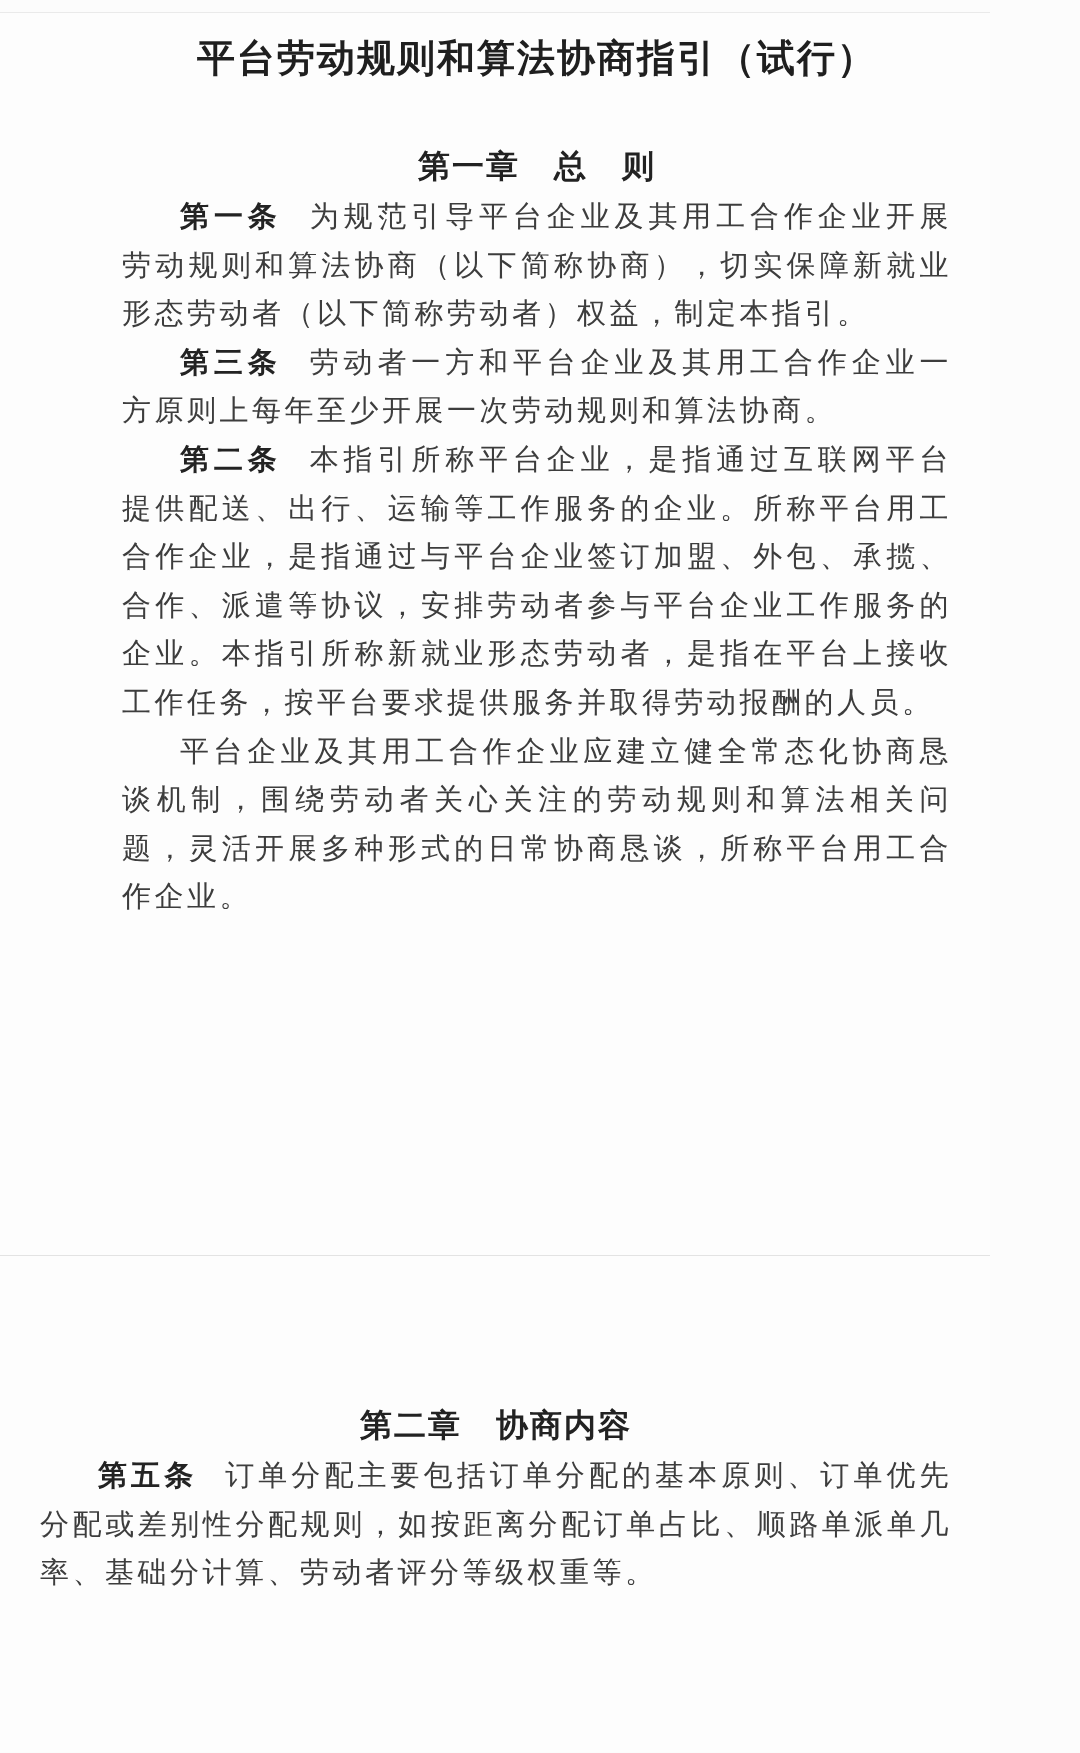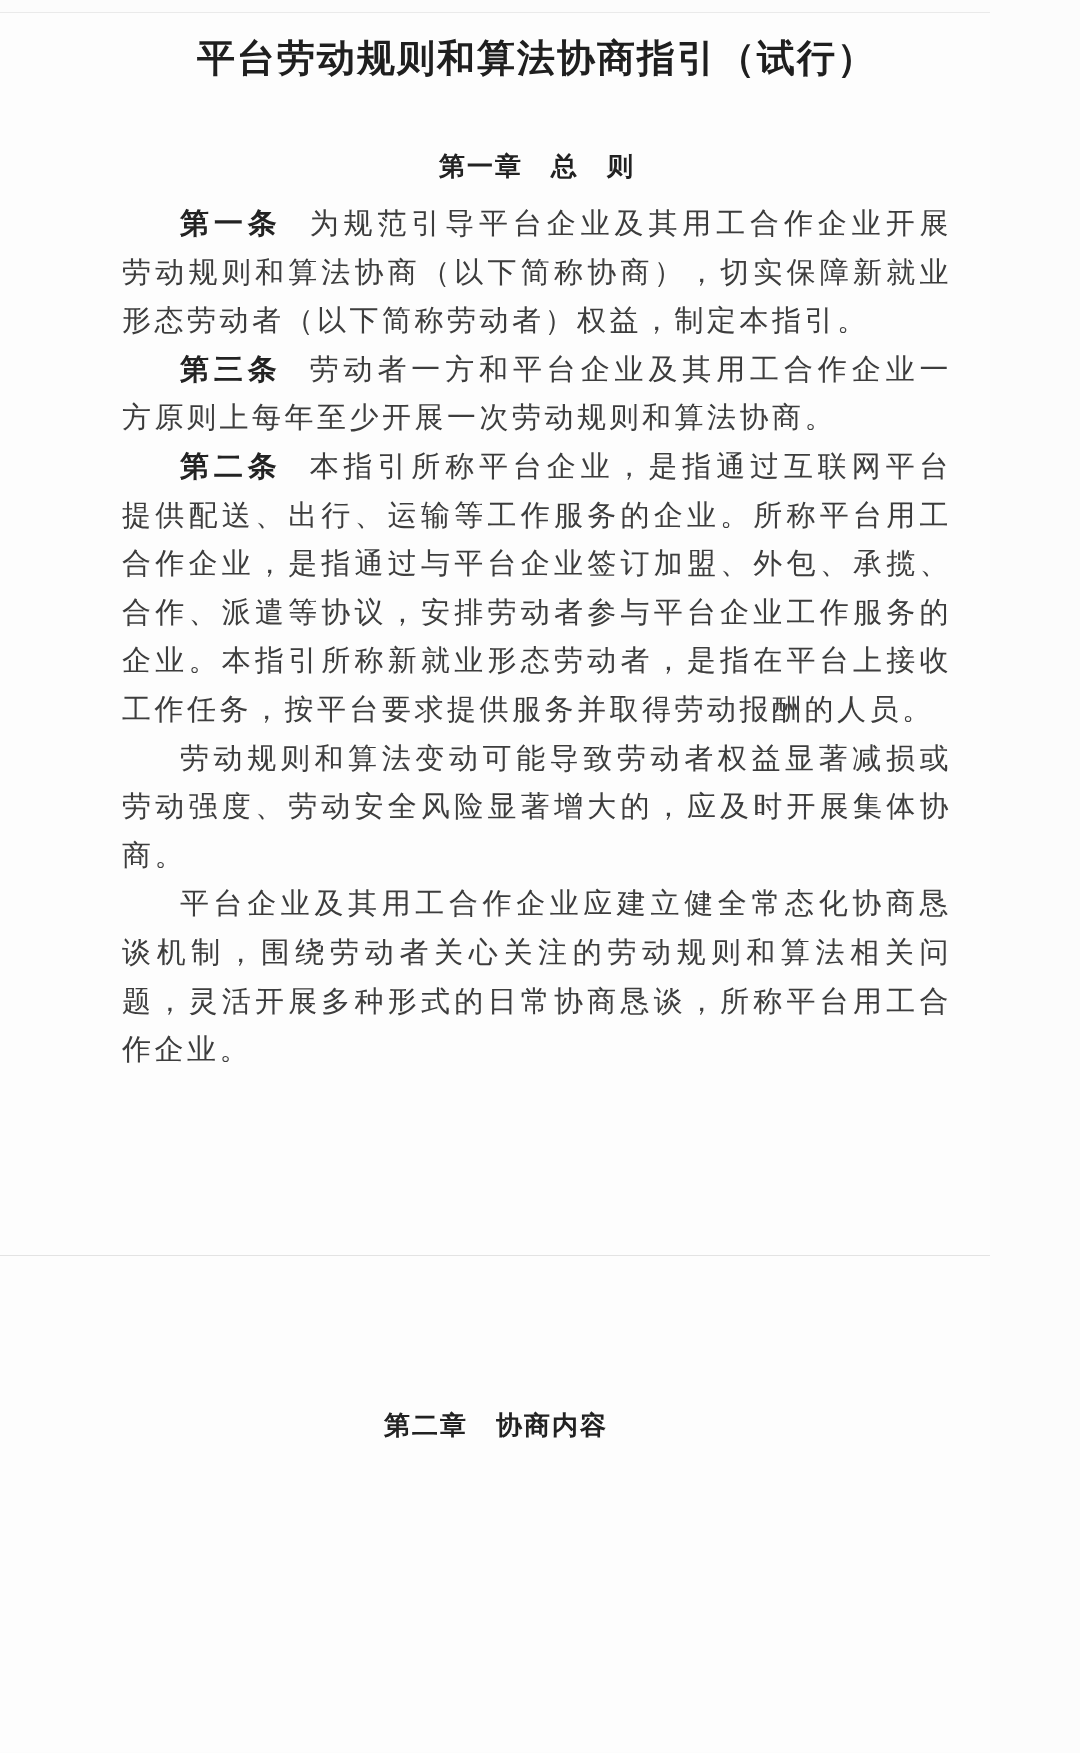--- a/index.html
+++ b/index.html
@@ -41,30 +41,30 @@
     font-size: 38px;
     line-height: 46px;
     letter-spacing: 2px;
     color: #1f1f1f;
   }
   .chapter {
     margin: 66px 0 0 0;
     text-align: center;
     font-family: "Liberation Sans", "DejaVu Sans", sans-serif;
     font-weight: bold;
-    font-size: 26px;
+    font-size: 32px;
     line-height: 38px;
     letter-spacing: 2px;
     color: #222222;
   }
   .page-2 .chapter {
     margin-top: 0;
   }
   .body-text {
-    margin-top: 14px;
+    margin-top: 7px;
   }
   .para {
     margin: 0;
     font-family: "Liberation Serif", "DejaVu Serif", serif;
     font-size: 29px;
     line-height: 48.6px;
     letter-spacing: 3.5px;
     color: #3d3d3d;
     text-align: justify;
     text-indent: 58px;
@@ -89,27 +89,27 @@
 
     <h2 class="chapter">第一章　总　则</h2>
 
     <div class="body-text">
       <p class="para"><b class="art-label">第一条</b><span class="art-text">为规范引导平台企业及其用工合作企业开展劳动规则和算法协商（以下简称协商），切实保障新就业形态劳动者（以下简称劳动者）权益，制定本指引。</span></p>
 
       <p class="para"><b class="art-label">第三条</b><span class="art-text">劳动者一方和平台企业及其用工合作企业一方原则上每年至少开展一次劳动规则和算法协商。</span></p>
 
       <p class="para"><b class="art-label">第二条</b><span class="art-text">本指引所称平台企业，是指通过互联网平台提供配送、出行、运输等工作服务的企业。所称平台用工合作企业，是指通过与平台企业签订加盟、外包、承揽、合作、派遣等协议，安排劳动者参与平台企业工作服务的企业。本指引所称新就业形态劳动者，是指在平台上接收工作任务，按平台要求提供服务并取得劳动报酬的人员。</span></p>
 
-      <p class="para"><b class="art-label"></b><span class="art-text">劳动规则和算法变动可能导致劳动者权益显著减损或劳动强度、劳动安全风险显著增大的，应及时开展集体协商。</span></p>
 
       <p class="para"><b class="art-label"></b><span class="art-text">平台企业及其用工合作企业应建立健全常态化协商恳谈机制，围绕劳动者关心关注的劳动规则和算法相关问题，灵活开展多种形式的日常协商恳谈，所称平台用工合作企业。</span></p>
     </div>
   </section>
 
   <section class="page page-2">
     <h2 class="chapter">第二章　协商内容</h2>
 
     <div class="body-text">
 
+      <p class="para"><b class="art-label">第五条</b><span class="art-text">订单分配主要包括订单分配的基本原则、订单优先分配或差别性分配规则，如按距离分配订单占比、顺路单派单几率、基础分计算、劳动者评分等级权重等。</span></p>
     </div>
   </section>
 
 </div>
 
 </body></html>

